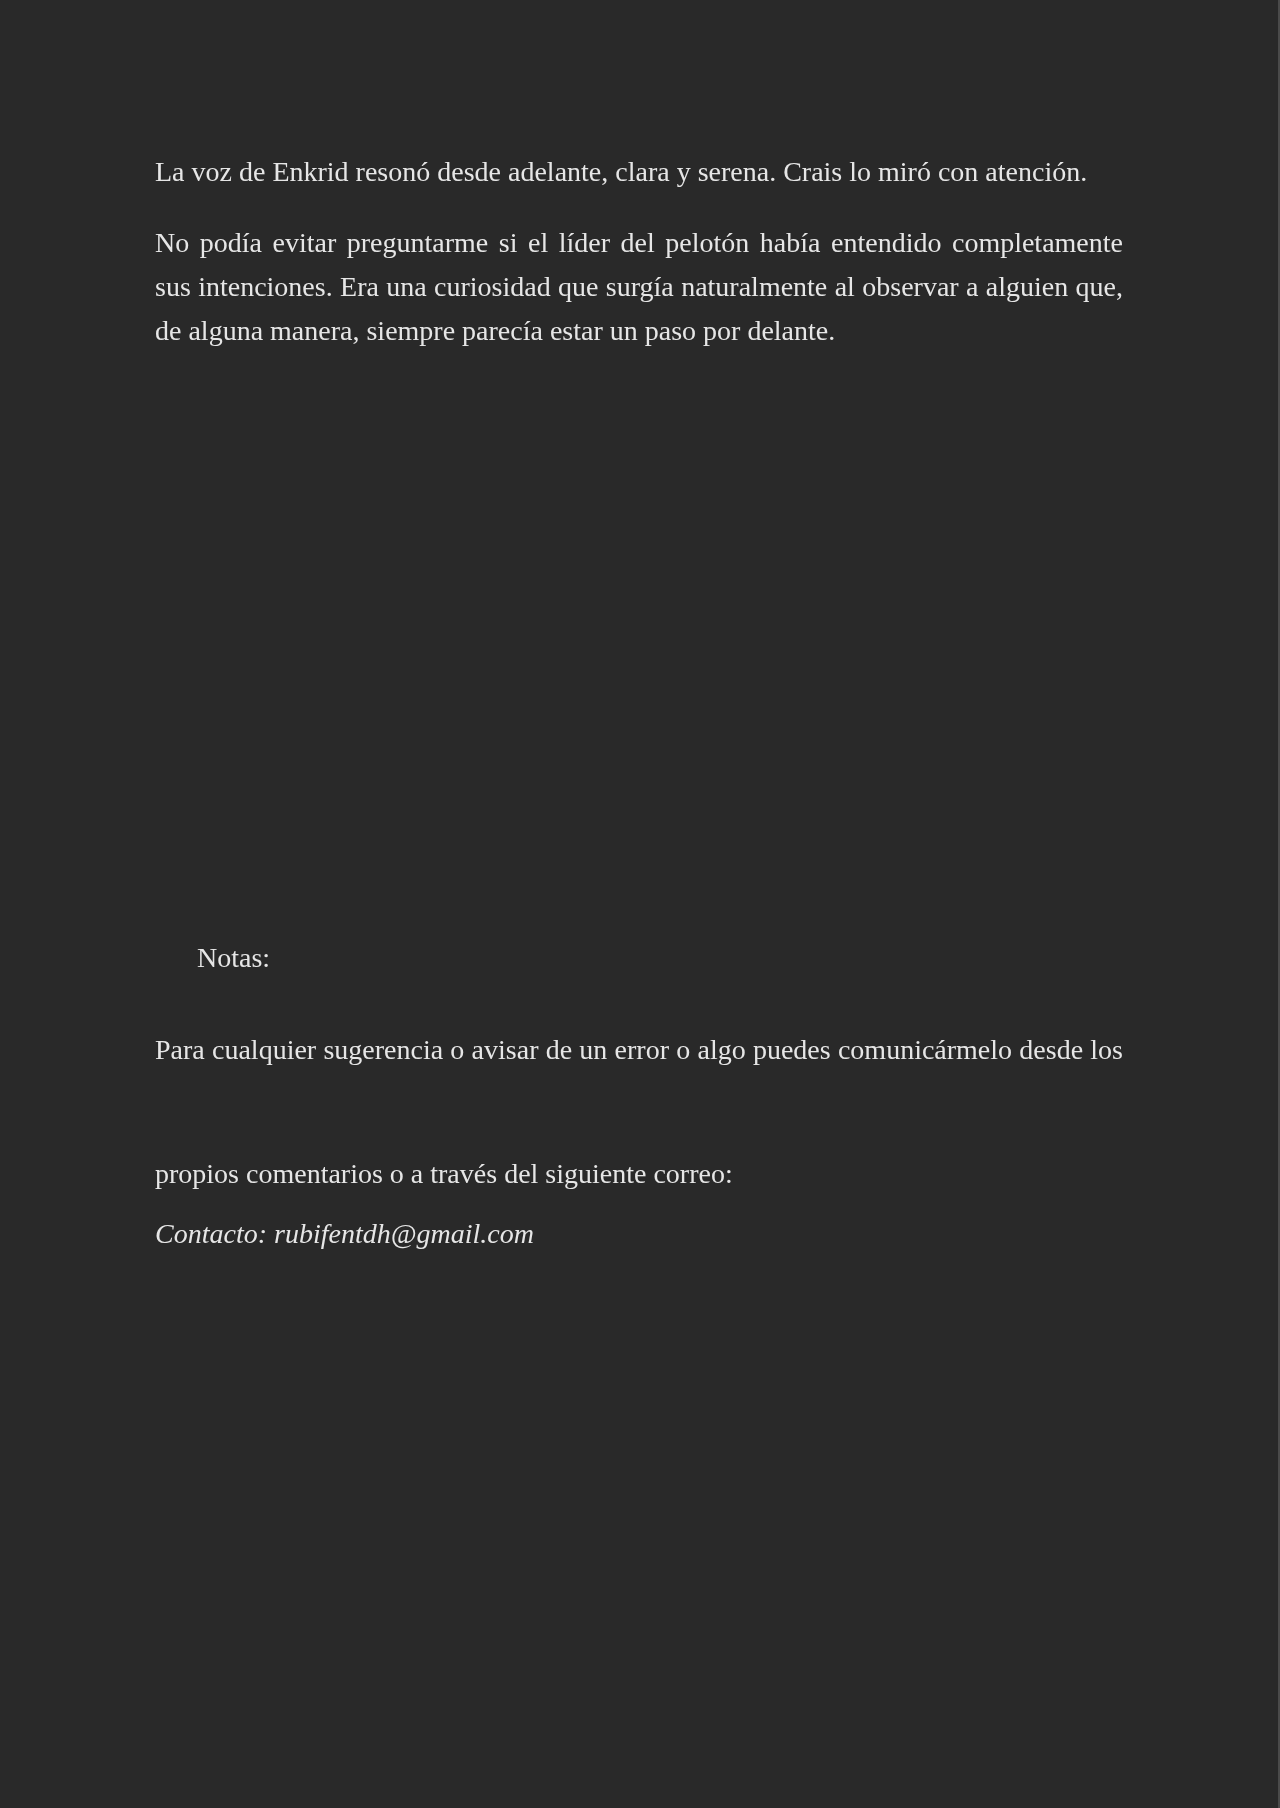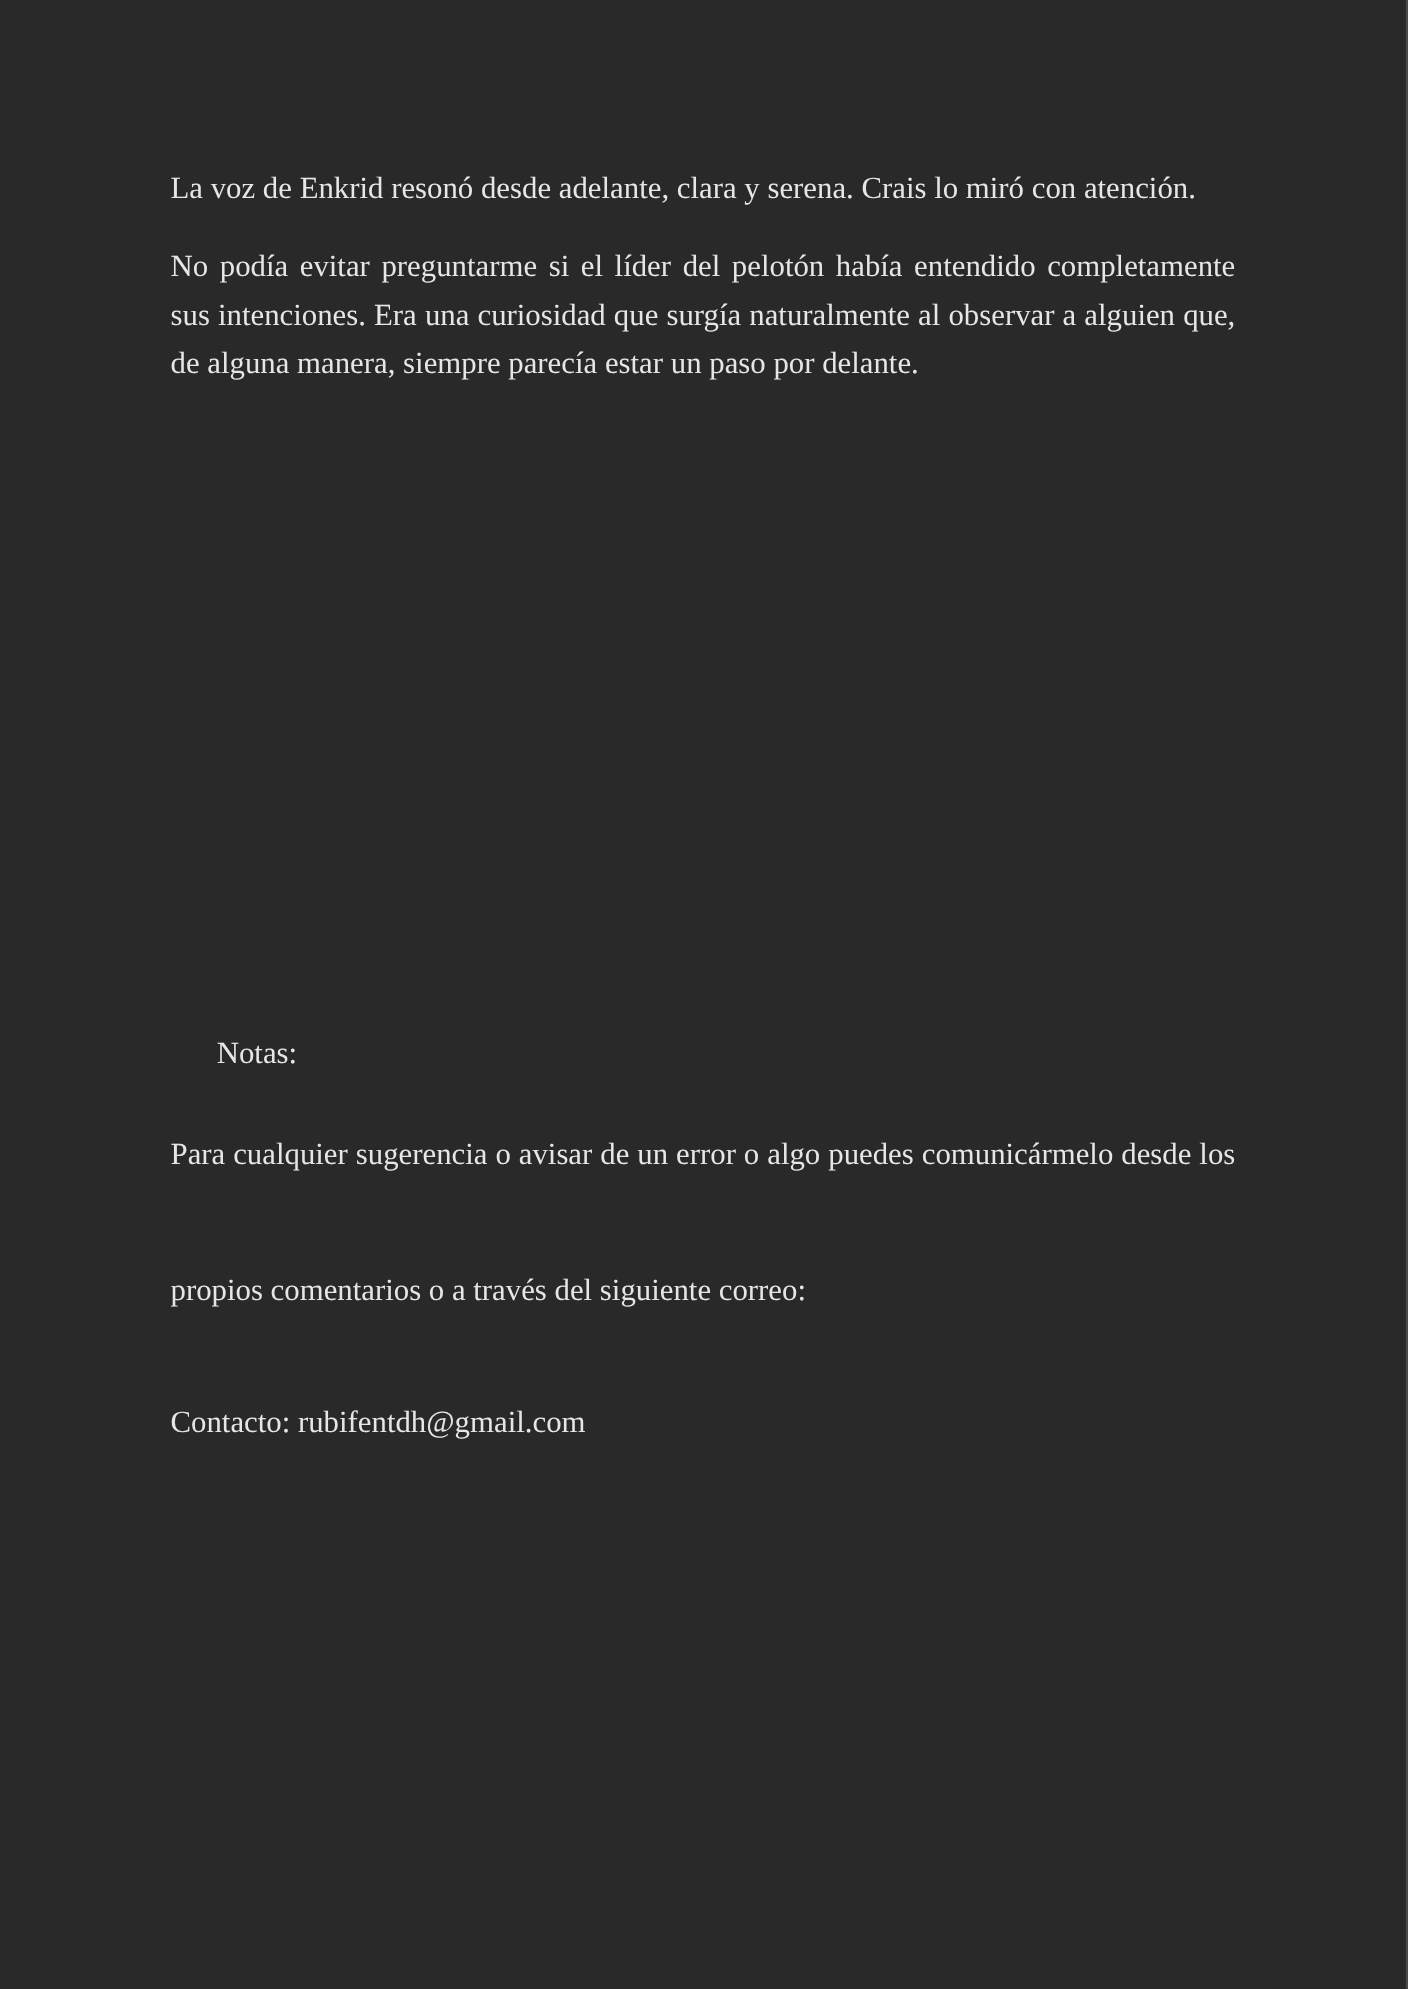--- a/index.html
+++ b/index.html
@@ -57,21 +57,21 @@
       position: absolute;
       left: 0;
       font-size: 28px;
       line-height: 36px;
       margin: 0;
       white-space: nowrap;
     }
     .n-title { top: 940px; margin-left: 42px; }
     .n-l1 { top: 1032px; width: 968px; text-align: justify; text-align-last: justify; white-space: normal; font-family: Liberation Serif, serif; }
     .n-l2 { top: 1124px; margin-top: 32px; }
-    .n-l3 { top: 1276px; }
+    .n-l3 { top: 1216px; font-style: italic; }
   </style>
 </head>
 <body>
 
 <div class="chapter">
   <p class="para p1">La voz de Enkrid resonó desde adelante, clara y serena. Crais lo miró con atención.</p>
   <p class="para p2">No podía evitar preguntarme si el líder del pelotón había entendido completamente sus intenciones. Era una curiosidad que surgía naturalmente al observar a alguien que, de alguna manera, siempre parecía estar un paso por delante.</p>
 </div>
 
 <div class="notes">

